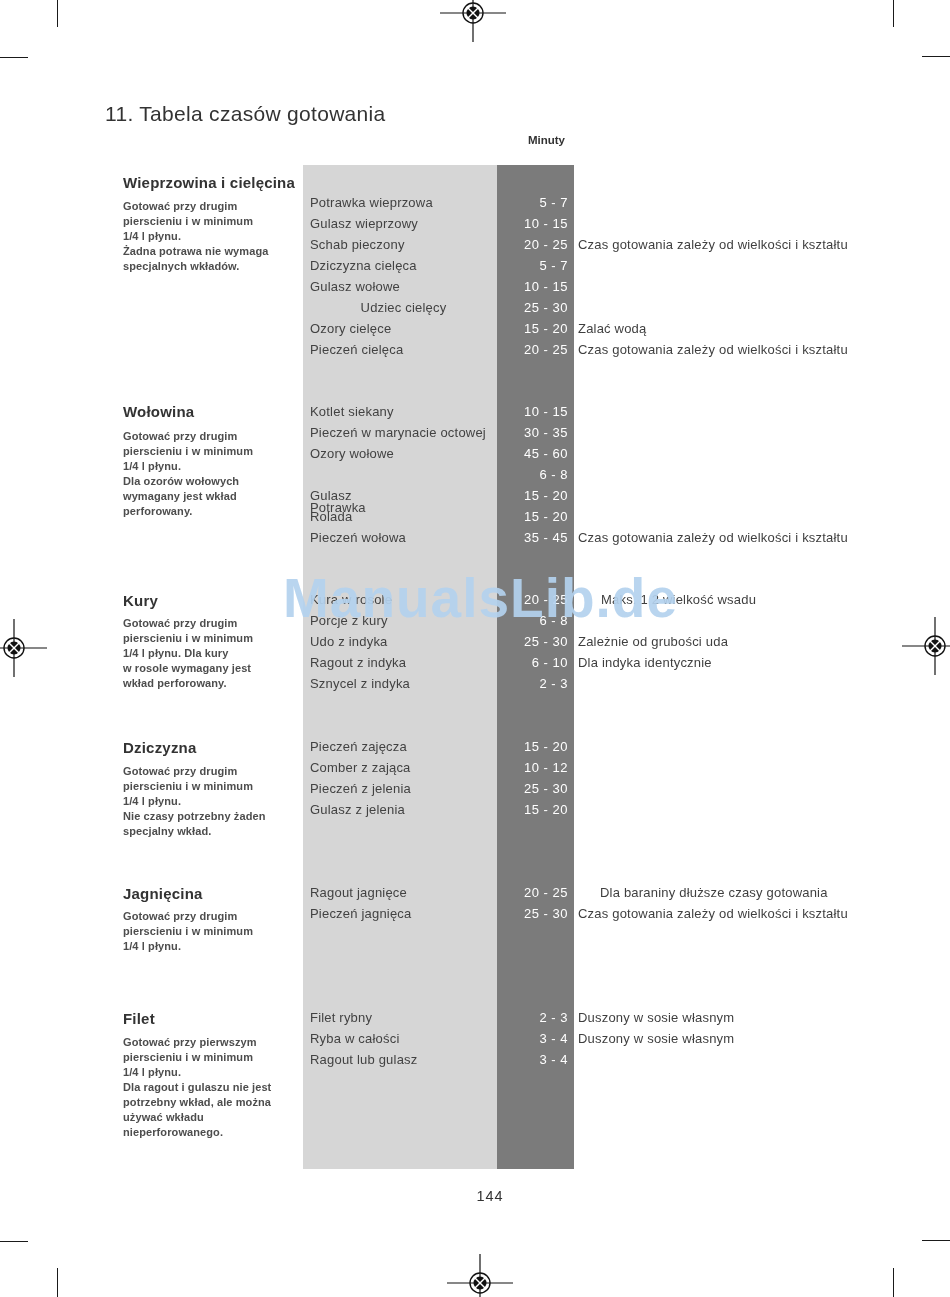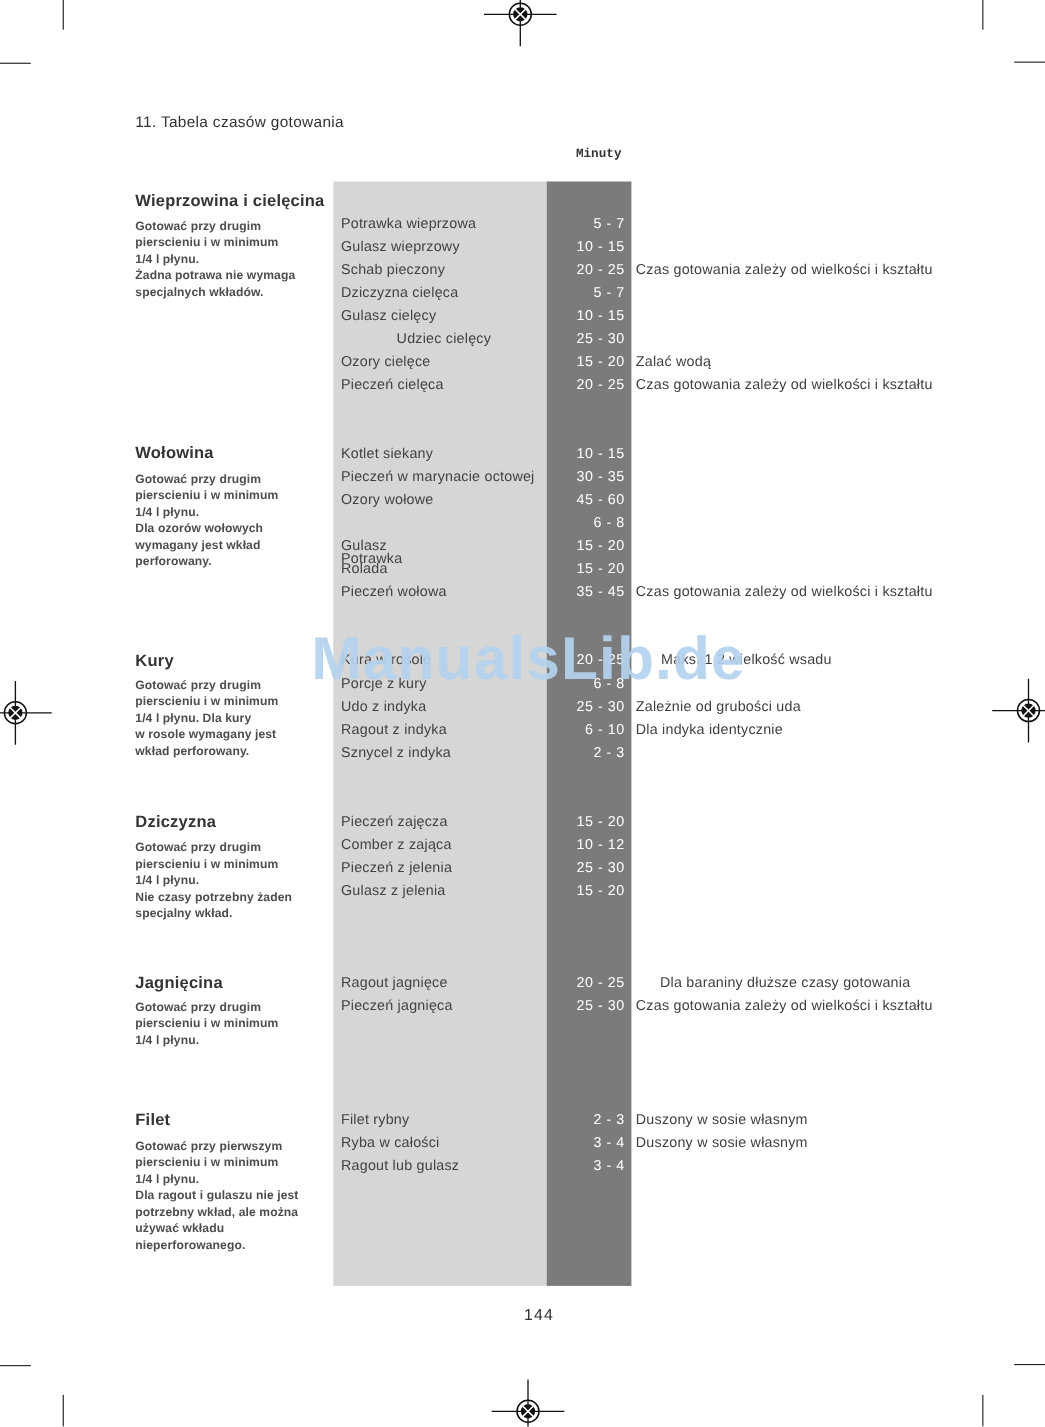--- a/index.html
+++ b/index.html
@@ -9,26 +9,26 @@
     background:#ffffff;
     overflow:hidden;
     font-family:"Liberation Sans", sans-serif;
     color:#3d3d3d;
   }
   .abs{position:absolute;}
   
   .crop{position:absolute;background:#1a1a1a;}
   
   #page-title{
-    left:123px;top:102px;
-    font-size:14px;font-weight:400;letter-spacing:0.3px;color:#333;
+    left:105px;top:102px;
+    font-size:21px;font-weight:400;letter-spacing:0.3px;color:#333;
   }
   #minutes-header{
     left:497px;top:134px;width:68px;
-    font-size:11.5px;font-weight:700;text-align:right;color:#333;font-family:Liberation Mono, monospace;
+    font-size:11.5px;font-weight:700;text-align:right;color:#333;
   }
   
   #col-dish-bg{left:303px;top:165px;width:194px;height:1004px;background:#d6d6d6;}
   #col-time-bg{left:497px;top:165px;width:77px;height:1004px;background:#7b7b7b;}
   
   .sec-heading{
     position:absolute;left:123px;
     font-size:15px;font-weight:700;letter-spacing:0.2px;color:#333;
     white-space:nowrap;
   }
@@ -128,21 +128,21 @@
       <div class="sec-desc" style="top: 259px;">specjalnych wkładów.</div>
       <div class="row-dish" style="top: 192px;">Potrawka wieprzowa</div>
       <div class="row-time" style="top: 192px;">5 - 7</div>
       <div class="row-dish" style="top: 213px;">Gulasz wieprzowy</div>
       <div class="row-time" style="top: 213px;">10 - 15</div>
       <div class="row-dish" style="top: 234px;">Schab pieczony</div>
       <div class="row-time" style="top: 234px;">20 - 25</div>
       <div class="row-note" style="top: 234px;">Czas gotowania zależy od wielkości i kształtu</div>
       <div class="row-dish" style="top: 255px;">Dziczyzna cielęca</div>
       <div class="row-time" style="top: 255px;">5 - 7</div>
-      <div class="row-dish" style="top: 276px;">Gulasz cielęcy</div>
+      <div class="row-dish" style="top: 276px;">Gulasz wołowe</div>
       <div class="row-time" style="top: 276px;">10 - 15</div>
       <div class="row-dish" style="top: 297px; text-align: center;">Udziec cielęcy</div>
       <div class="row-time" style="top: 297px;">25 - 30</div>
       <div class="row-dish" style="top: 318px;">Ozory cielęce</div>
       <div class="row-time" style="top: 318px;">15 - 20</div>
       <div class="row-note" style="top: 318px;">Zalać wodą</div>
       <div class="row-dish" style="top: 339px;">Pieczeń cielęca</div>
       <div class="row-time" style="top: 339px;">20 - 25</div>
       <div class="row-note" style="top: 339px;">Czas gotowania zależy od wielkości i kształtu</div>
       <div class="sec-heading" style="top: 403px;">Wołowina</div>

